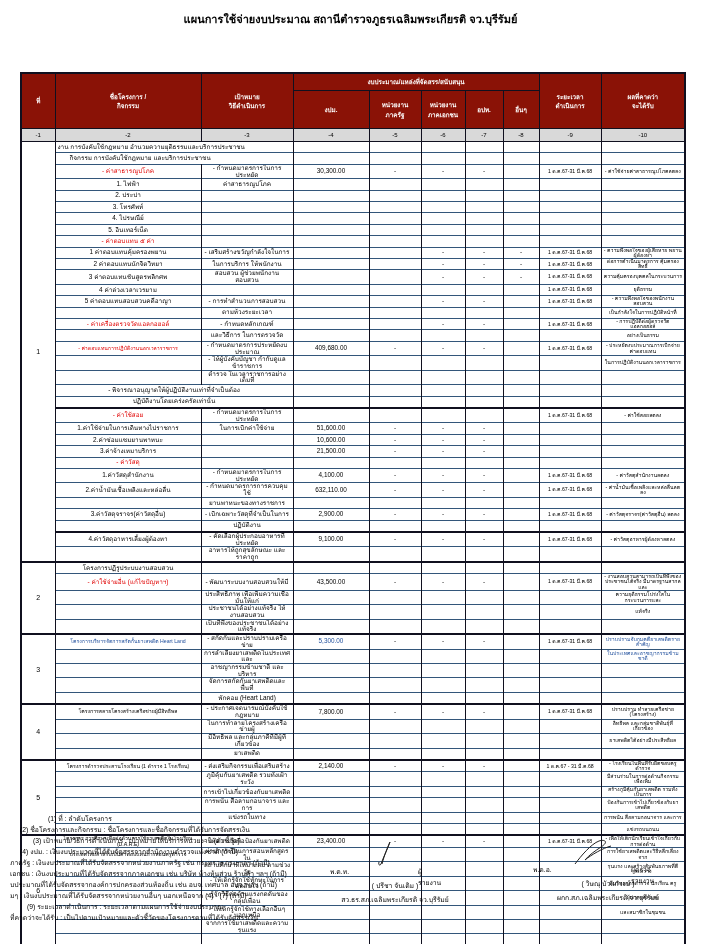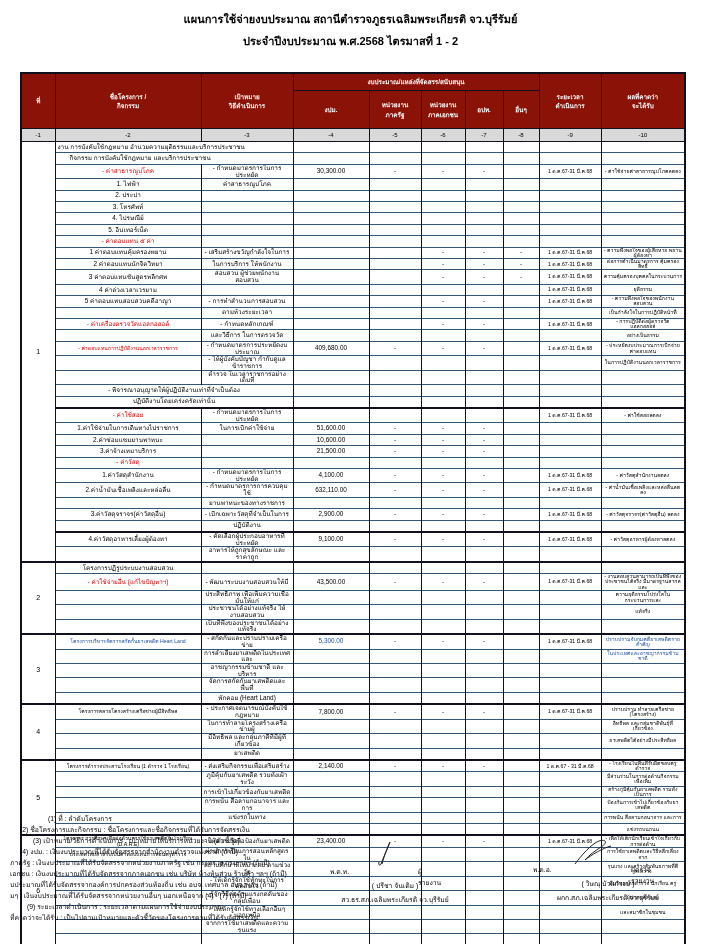--- a/index.html
+++ b/index.html
@@ -37,21 +37,20 @@
   .sig .unit{position:absolute;left:-20px;top:54px;width:170px;text-align:center;}
   .sig svg{position:absolute;left:38px;top:0;}
 </style>
 </head>
 <body>
 
 <div class="page">
 
   <div class="titles">
     <div>แผนการใช้จ่ายงบประมาณ สถานีตำรวจภูธรเฉลิมพระเกียรติ จว.บุรีรัมย์</div>
-    <div>ประจำปีงบประมาณ พ.ศ.2568 ไตรมาสที่ 1 - 2</div>
   </div>
 
   <table class="budget">
     <colgroup>
       <col style="width:34px">
         <col style="width:146px">
         <col style="width:92px">
       <col style="width:76px">
         <col style="width:52px">
         <col style="width:44px">

